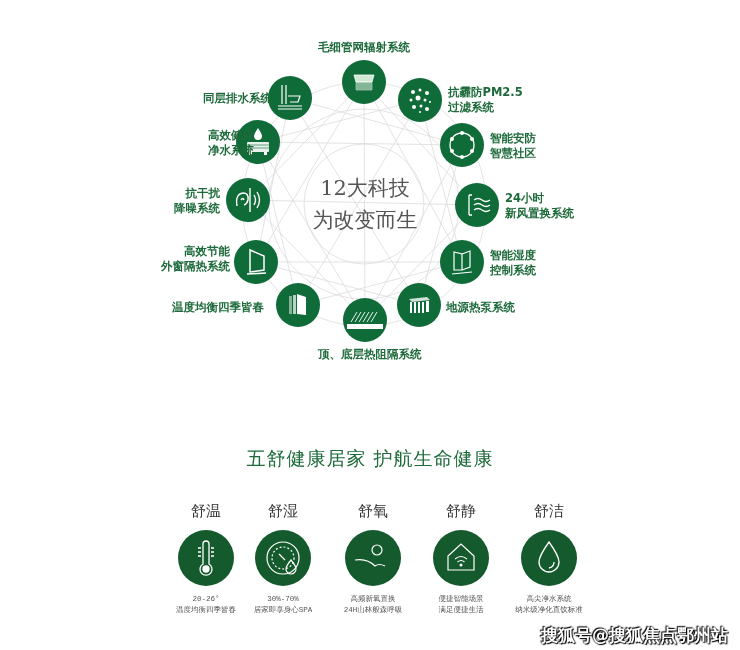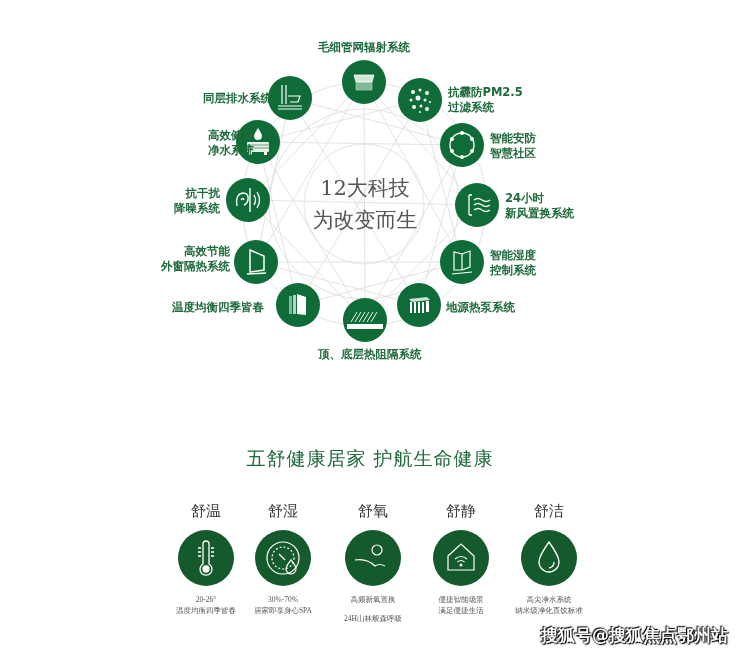--- a/index.html
+++ b/index.html
@@ -8,21 +8,21 @@
   .node{position:absolute;width:44px;height:44px;border-radius:50%;background:#0f6b37;}
   .node svg{position:absolute;left:0;top:0;}
   .lbl{position:absolute;color:#1d6a3a;font-size:11.5px;font-weight:bold;line-height:15px;white-space:nowrap;}
   .lbl.r{text-align:right;}
   .center-title{position:absolute;left:300px;top:172px;width:130px;text-align:center;font-family:"DejaVu Serif","Liberation Serif",serif;color:#555;font-size:21px;line-height:32px;}
   .slogan{position:absolute;left:0;width:740px;top:446px;text-align:center;font-family:"DejaVu Serif","Liberation Serif",serif;color:#1d6a3a;font-size:19px;letter-spacing:1px;}
   .comfort{position:absolute;top:502px;width:110px;text-align:center;}
   .comfort .t{font-family:"DejaVu Serif","Liberation Serif",serif;color:#333;font-size:15px;height:22px;}
   .comfort .c{width:56px;height:56px;border-radius:50%;background:#155a2c;margin:6px auto 0;position:relative;}
   .comfort .c svg{position:absolute;left:0;top:0;}
-  .comfort .d{font-family:Liberation Serif, serif;color:#555;font-size:7.5px;line-height:11px;margin-top:8px;}
+  .comfort .d{font-family:Liberation Mono, monospace;color:#555;font-size:7.5px;line-height:11px;margin-top:8px;}
   .watermark{position:absolute;right:12px;top:624px;color:#fff;font-size:17px;font-weight:bold;text-shadow:0 0 2px #000,1px 1px 1px #000,-1px -1px 1px #000;}
 </style>
 </head>
 <body>
 
 <svg class="bg-svg" width="740" height="420">
   <g fill="none" stroke="#dcdcdc" stroke-width="0.8">
     <circle cx="364" cy="204" r="122"></circle>
     <circle cx="364" cy="204" r="95"></circle>
     <circle cx="364" cy="204" r="60"></circle>
@@ -239,21 +239,21 @@
   <div class="t">舒氧</div>
   <div class="c">
     <svg width="56" height="56">
         <g fill="none" stroke="#fff" stroke-width="1.2">
           <circle cx="32" cy="20" r="5"></circle>
           <path d="M10 30 q12 -2 20 6 q4 -3 10 0"></path>
         </g>
       </svg>
   </div>
   <div class="d">高频新氧置换</div>
-  <div class="d" style="margin-top:8px;">24H山林般森呼吸</div>
+  <div class="d" style="margin-top:0;">24H山林般森呼吸</div>
 </div>
 
 <div class="comfort" style="left:406px;">
   <div class="t">舒静</div>
   <div class="c">
     <svg width="56" height="56">
         <g fill="none" stroke="#fff" stroke-width="1.2">
           <path d="M15 26 L28 14 L41 26 L41 40 L15 40 Z"></path>
           <path d="M22 29 q6 -5 12 0"></path>
           <path d="M24.5 32 q3.5 -3 7 0"></path>

